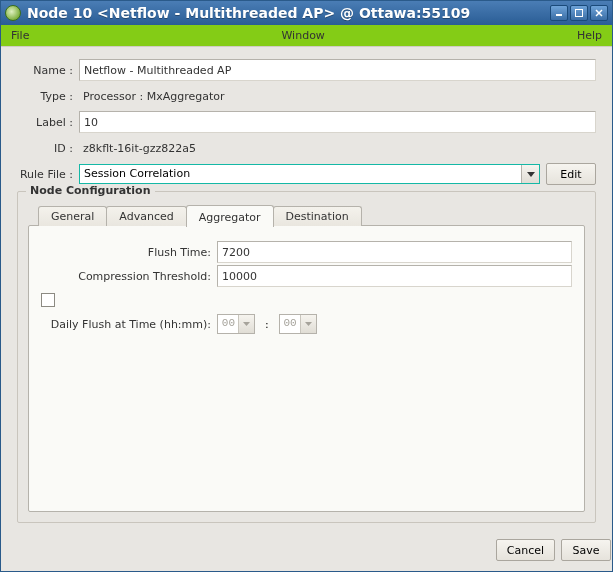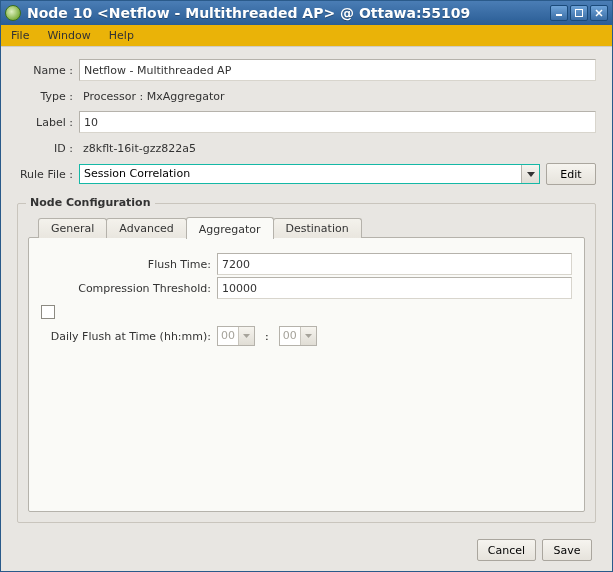--- a/index.html
+++ b/index.html
@@ -40,27 +40,28 @@
   .titlebar .win-btn {
     width: 18px; height: 16px;
     margin-left: 2px;
     background: linear-gradient(#6ea3d8,#3a6da5);
     border: 1px solid #1a4a7a;
     border-radius: 2px;
     display: flex; align-items: center; justify-content: center;
   }
   .menubar {
     height: 22px;
-    background: #eab308;
+    background: #84cc16;
     border-bottom: 1px solid #d0ccc4;
     display: flex;
     align-items: center;
     padding: 0 6px;
     gap: 10px;
     color: #333;
+    justify-content: space-between;
   }
   .menubar span { padding: 2px 4px; cursor: default; }
   .content {
     flex: 1;
     padding: 12px 16px 8px 16px;
     display: flex;
     flex-direction: column;
     gap: 4px;
   }
   .form-row {
@@ -109,21 +110,21 @@
     min-width: 50px;
     padding: 0 10px;
     background: linear-gradient(#f6f4ef,#e6e3dc);
     border: 1px solid #aaa69e;
     border-radius: 2px;
     font: inherit;
     cursor: default;
     display: inline-flex; align-items: center; justify-content: center;
   }
   .fieldset {
-    margin-top: 14px;
+    margin-top: 2px;
     border: 1px solid #c9c5bd;
     border-radius: 2px;
     padding: 12px 10px 10px 10px;
     position: relative;
     flex: 1;
     display: flex;
     flex-direction: column;
   }
   .fieldset .legend {
     position: absolute;
@@ -184,33 +185,33 @@
     background: #fff;
     border: 1px solid #8c8a82;
     display:inline-block;
   }
   .spinner {
     display:flex; height: 20px;
     border: 1px solid #b5b2ab;
     background: #fff;
   }
   .spinner.disabled { color: #a6a39b; }
-  .spinner .sp-text { width: 20px; padding: 2px 3px; text-align: center; }
+  .spinner .sp-text { width: 20px; padding: 2px 3px; text-align: right; font-family: Liberation Mono, monospace; }
   .spinner .sp-btn {
     width: 16px;
     background: linear-gradient(#f6f4ef,#e0ddd5);
     border-left: 1px solid #c8c5bd;
     display:flex;align-items:center;justify-content:center;
   }
   .colon { padding: 0 4px; }
   .button-bar {
     display: flex;
     justify-content: flex-end;
     gap: 6px;
-    padding: 8px 20px 10px 0;
+    padding: 8px 1px 10px 0;
   }
   svg { display:block; }
 </style>
 </head>
 <body>
 
 <div class="window">
 
   <div class="titlebar">
     <div class="app-icon"></div>

